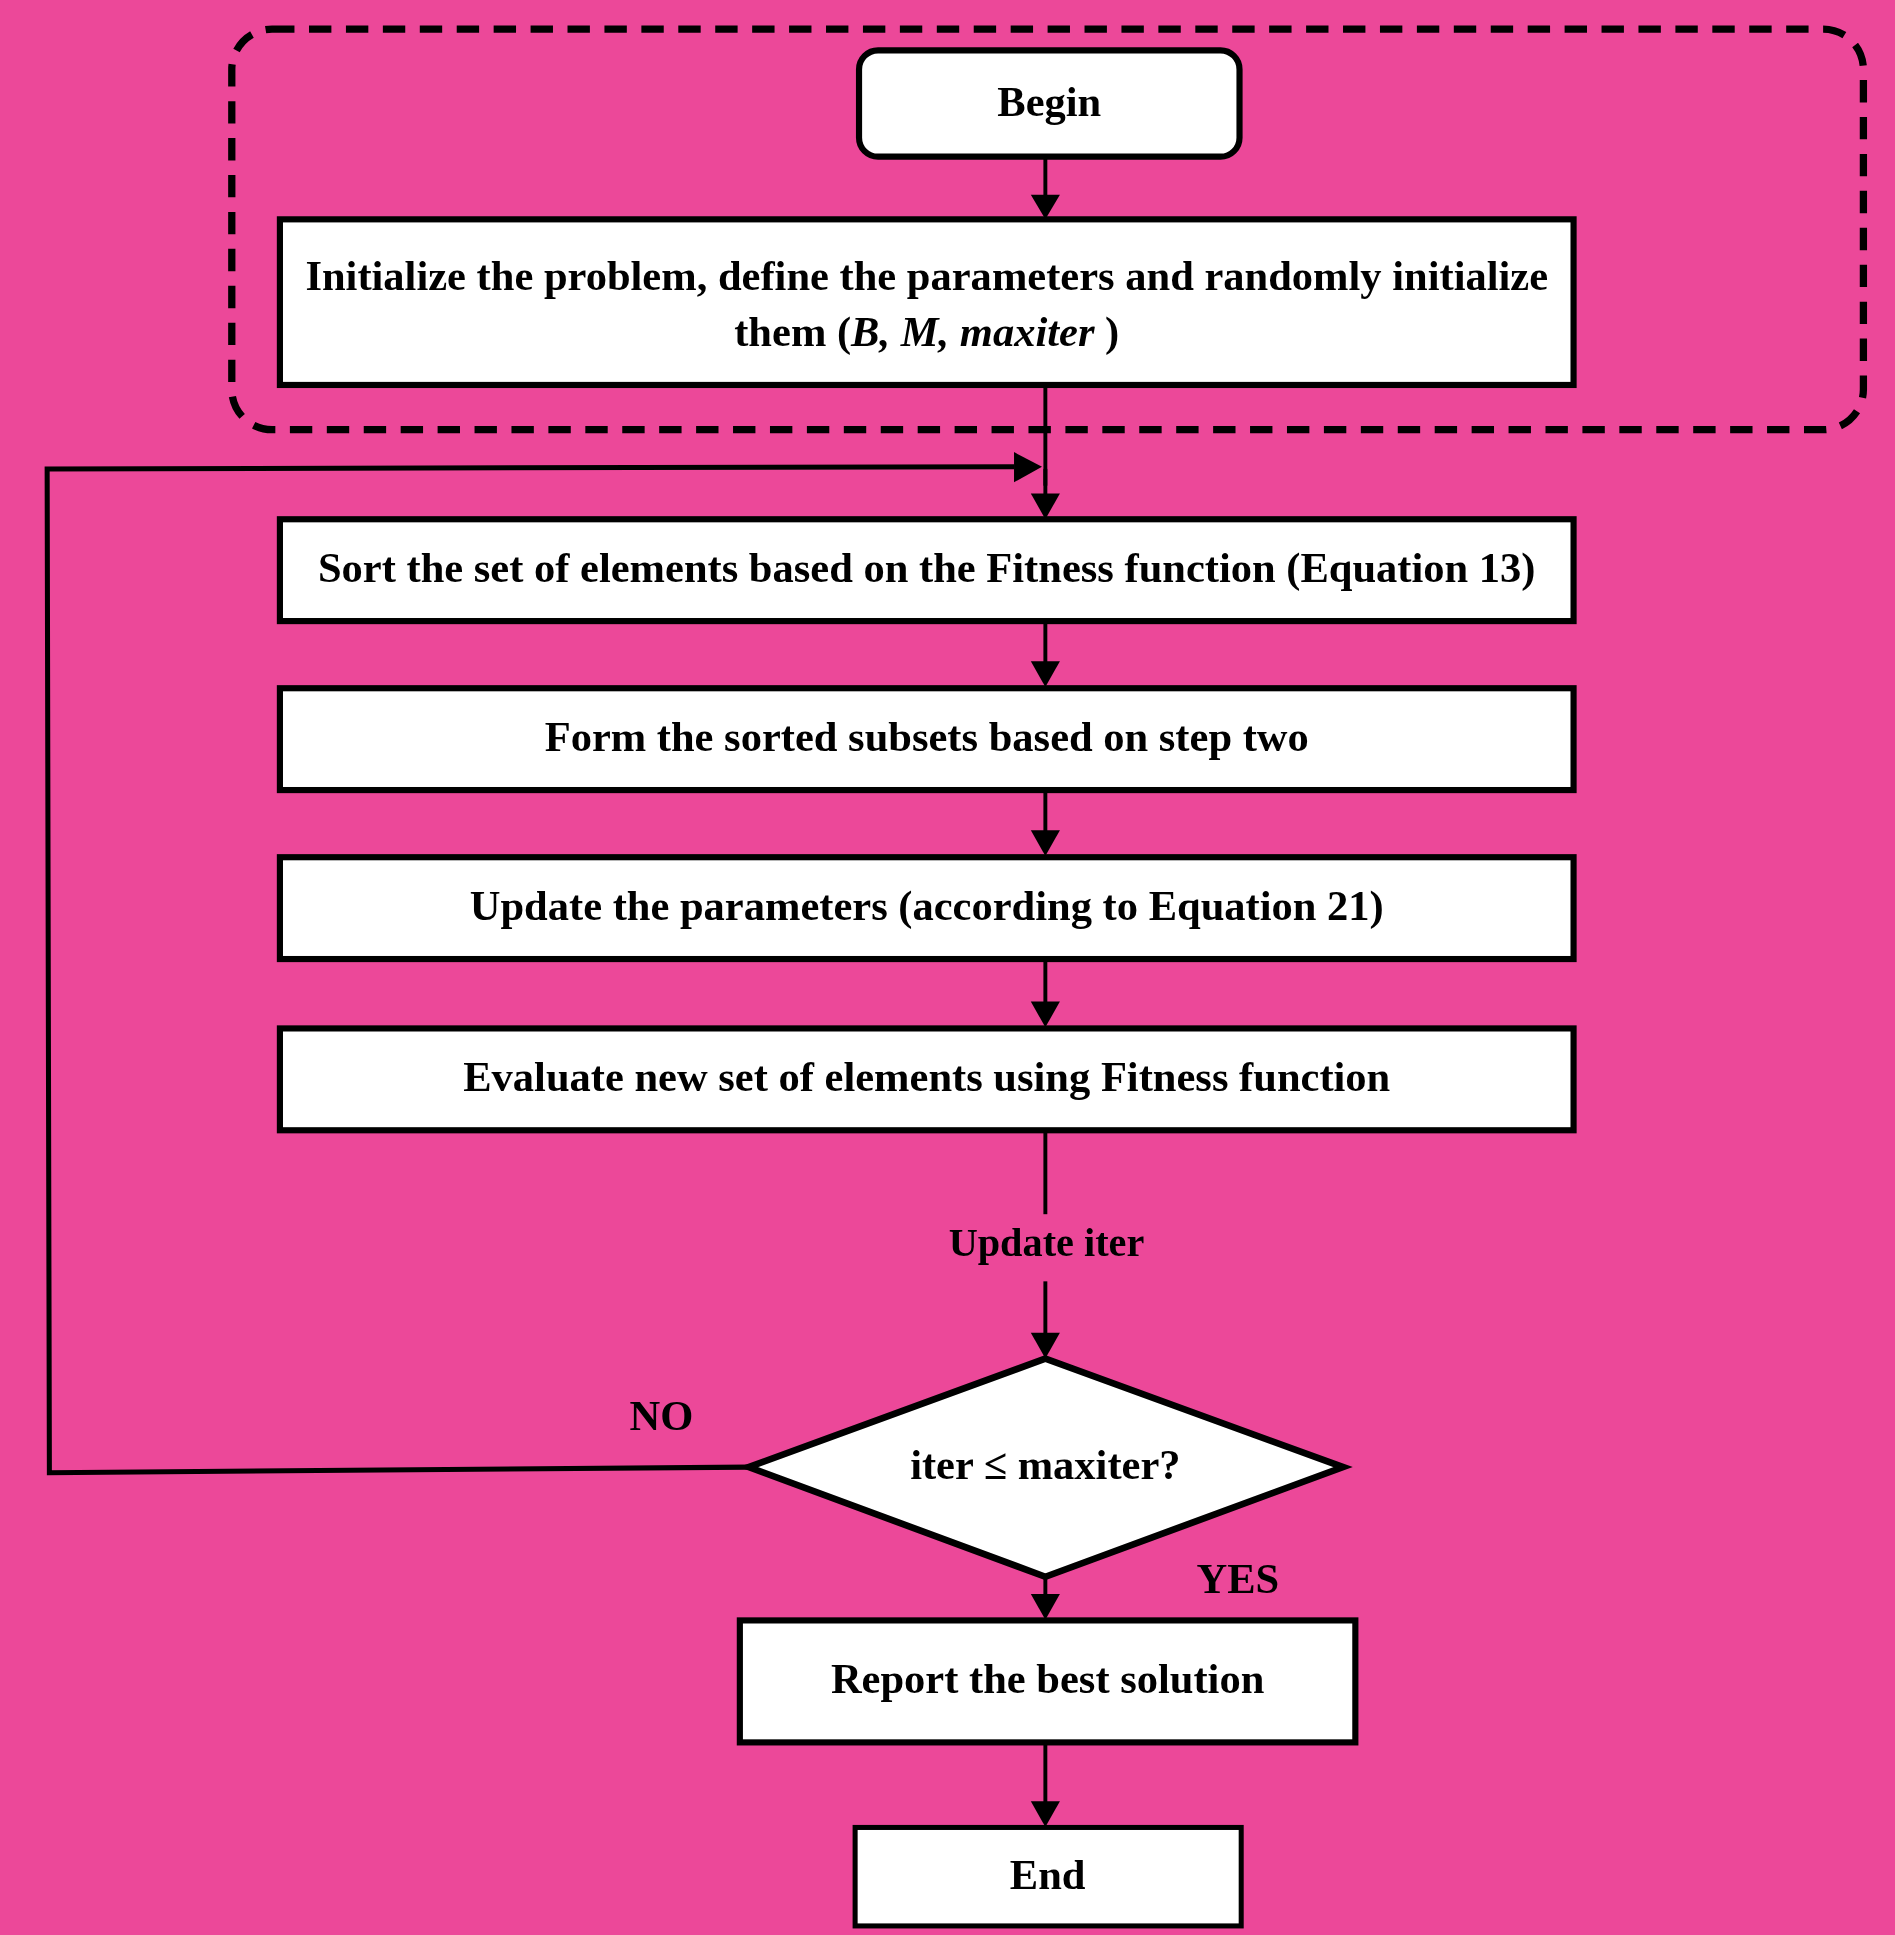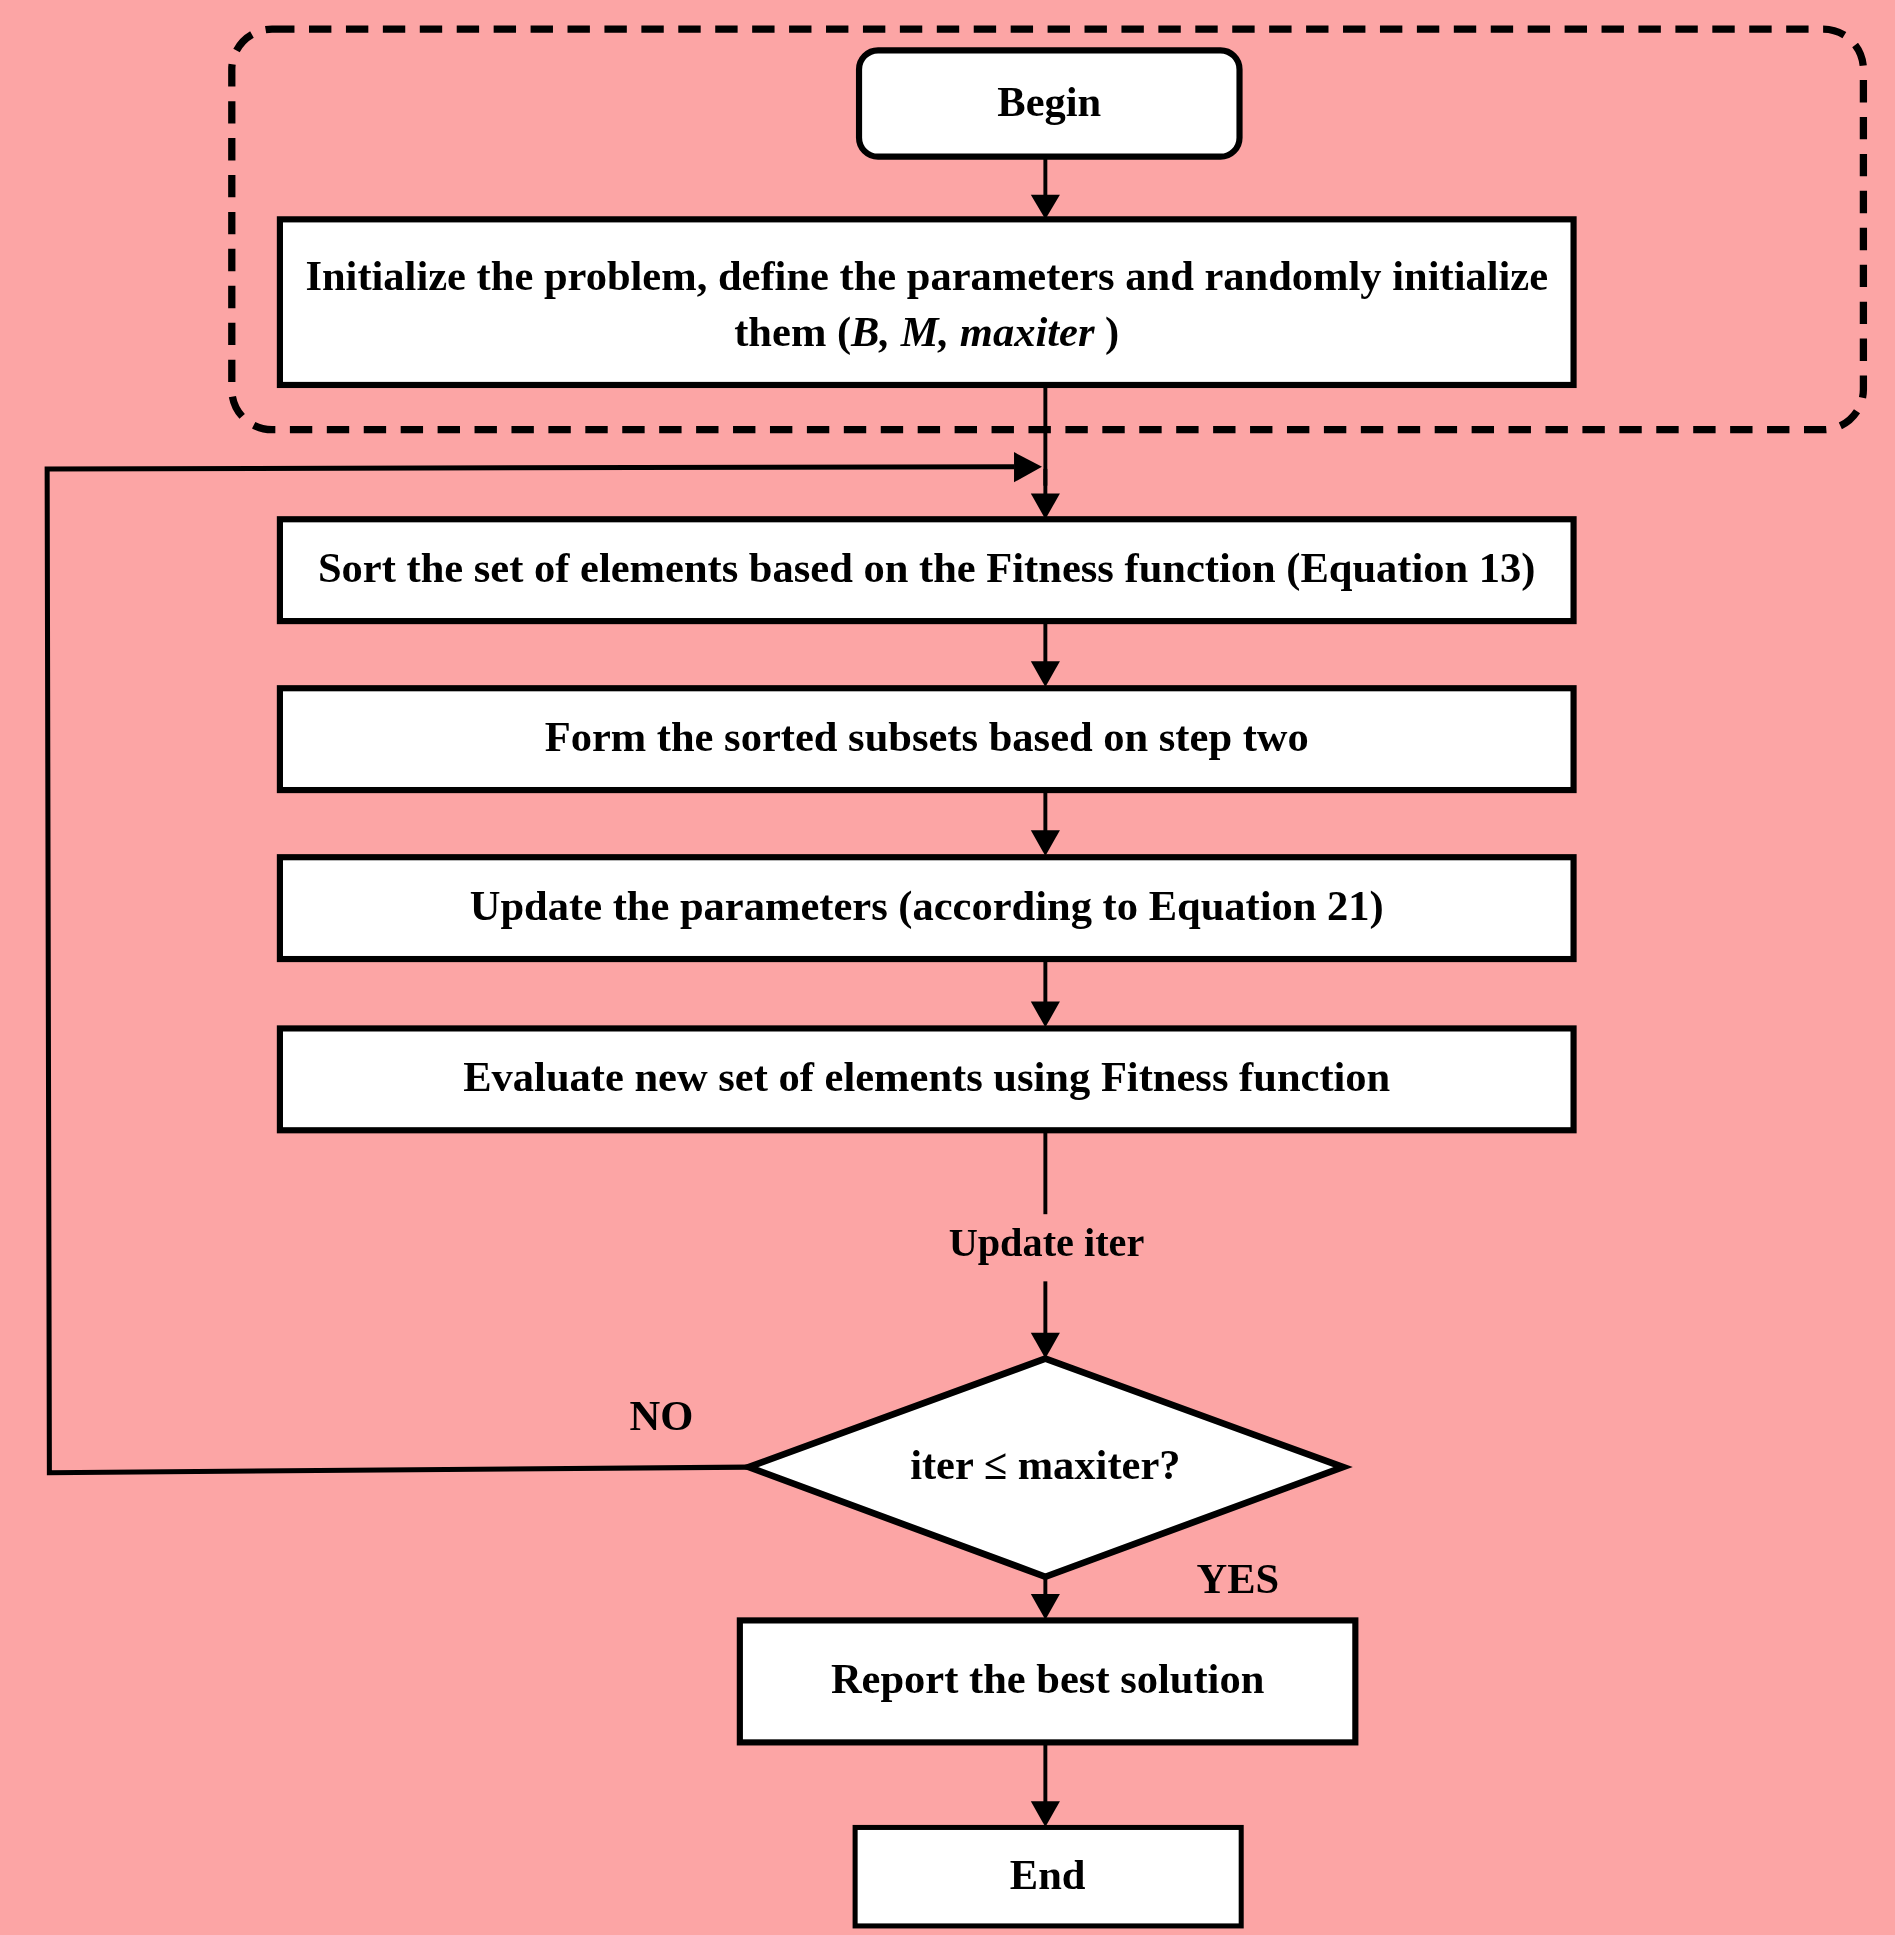--- a/index.html
+++ b/index.html
@@ -11,21 +11,21 @@
   body {
     width: 1896px;
     height: 1936px;
     font-family: "Liberation Serif", "DejaVu Serif", serif;
     overflow: hidden;
   }
   #flowchart-root {
     position: relative;
     width: 1896px;
     height: 1936px;
-    background: #fca5a5;
+    background: #ec4899;
   }
   svg.chart-canvas {
     position: absolute;
     left: 0;
     top: 0;
     width: 1896px;
     height: 1936px;
     display: block;
   }
   .node-text {

